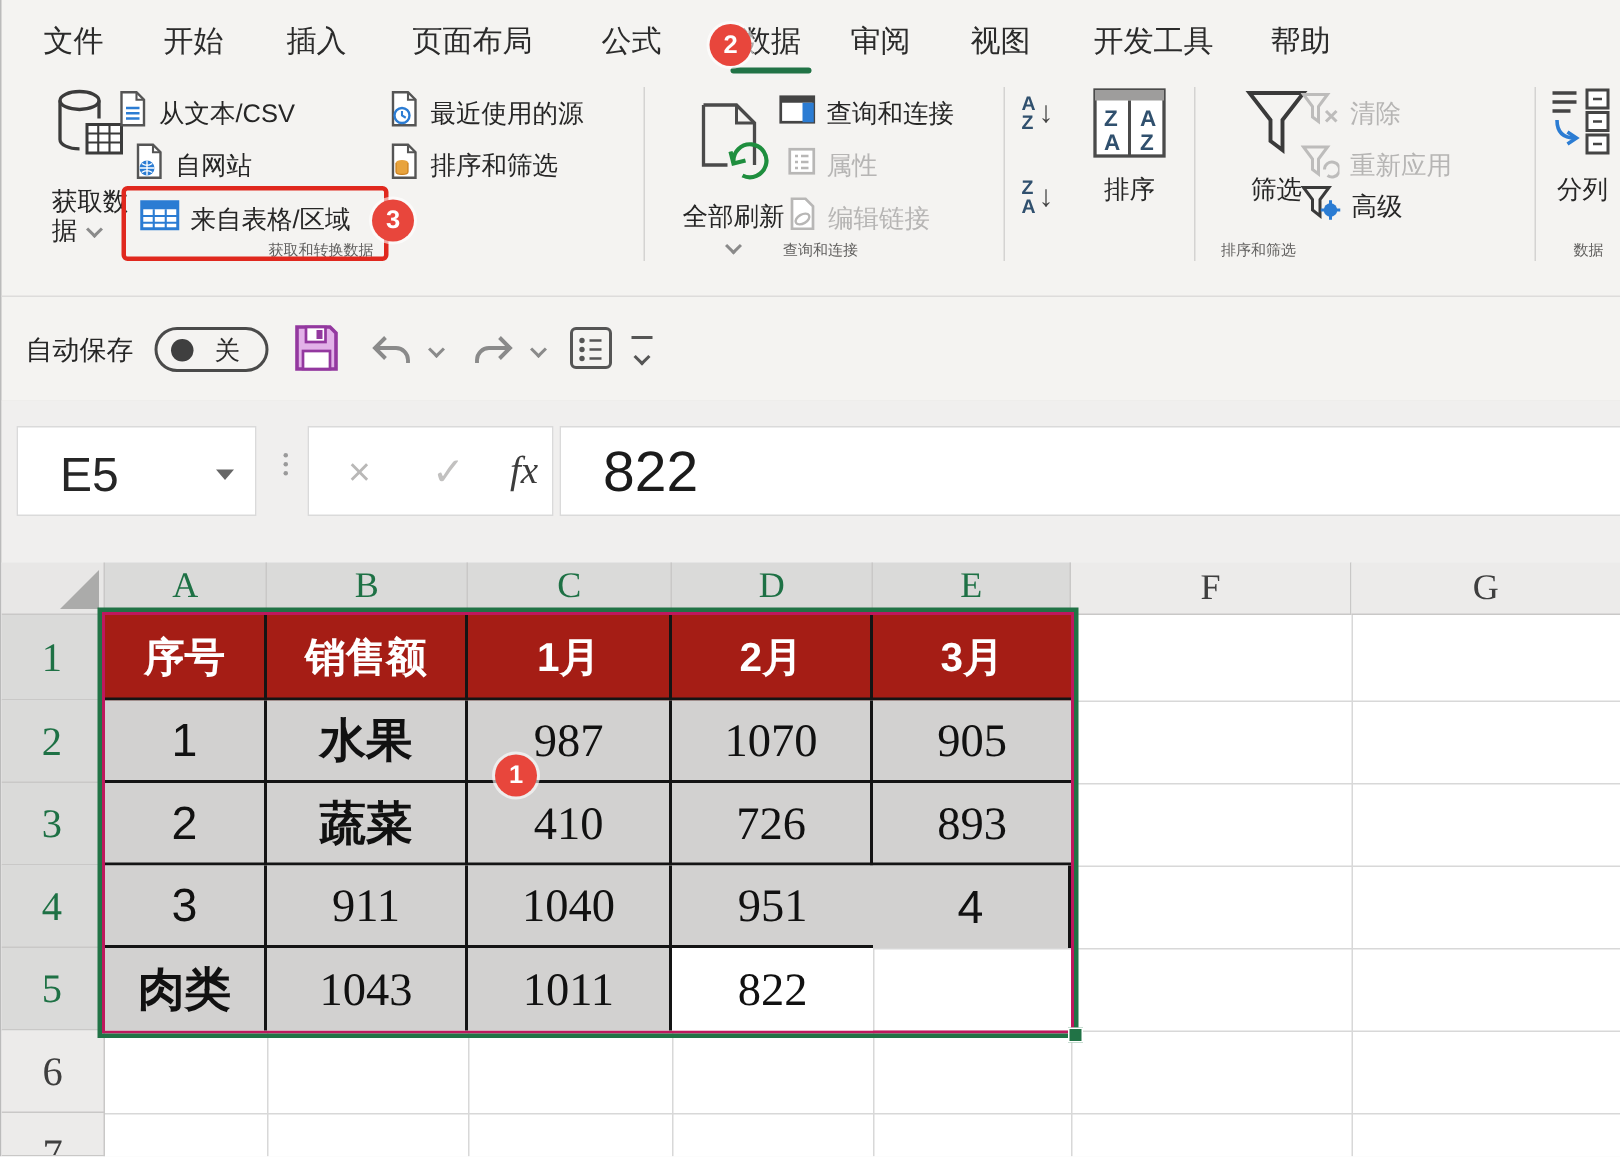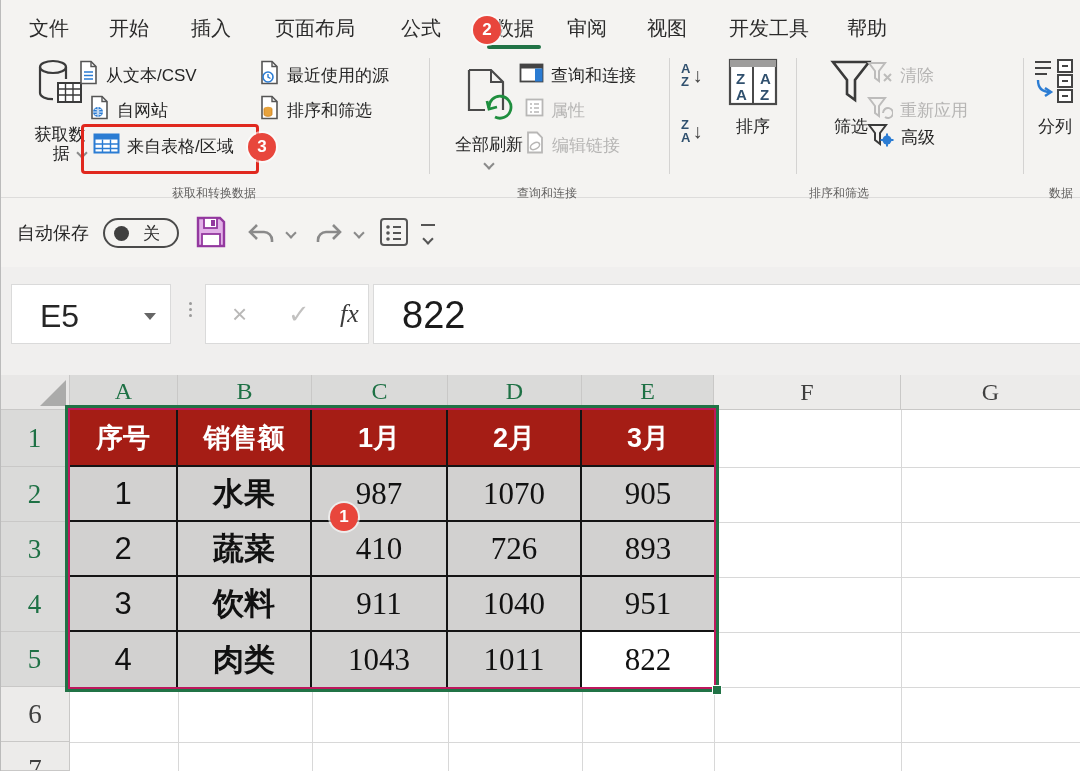--- a/index.html
+++ b/index.html
@@ -9,21 +9,21 @@
   
   .mtab{position:absolute;top:12px;height:32px;line-height:32px;text-align:center;
         font-size:20px;color:#2b2b2b;cursor:default}
   .tab-underline{position:absolute;top:45px;height:4px;background:#217346;border-radius:2px}
   
   .ribbon-band{position:absolute;left:0;top:52px;width:1080px;height:145px;border-bottom:1px solid #dddcdb}
   .rsep{position:absolute;top:58px;height:116px;width:1px;background:#d4d3d2}
   .sbtn{position:absolute;display:flex;align-items:center;gap:7px;font-size:17px;height:30px;white-space:nowrap}
   .bigbtn{position:absolute;display:flex;flex-direction:column;align-items:center;gap:4px;font-size:17px;white-space:nowrap}
   .dis{color:#b6b5b4}
-  .glabel{position:absolute;top:184px;height:18px;line-height:18px;font-size:12px;color:#605f5e;
+  .glabel{position:absolute;top:159px;height:18px;line-height:18px;font-size:10px;color:#605f5e;
           text-align:center;white-space:nowrap;overflow:hidden}
   .chv{width:8px;height:8px;border-right:2px solid #474747;border-bottom:2px solid #474747;
        transform:rotate(45deg);display:inline-block}
   .chv.sm{width:6px;height:6px;border-color:#8a8a8a}
   .azbox{display:flex;align-items:center;gap:2px;font-family:"Liberation Sans",sans-serif}
   .azcol{display:flex;flex-direction:column;font-size:13px;font-weight:bold;line-height:13px;color:#30506e}
   .azarrow{font-size:20px;color:#444}
   
   .badge{position:absolute;width:28px;height:28px;border-radius:50%;background:#e8463c;color:#fff;
          font-size:17px;font-weight:bold;display:flex;align-items:center;justify-content:center;
@@ -101,21 +101,21 @@
   <div class="bigbtn" style="left:20px;top:58px;width:78px">
     <span>
       <svg width="48" height="58" viewBox="0 0 48 58">
         <ellipse cx="17" cy="9" rx="13" ry="6" fill="none" stroke="#3b3b3b" stroke-width="2.2"></ellipse>
         <path d="M4 9 v26 c0 3.5 5.8 6.2 13 6.2" fill="none" stroke="#3b3b3b" stroke-width="2.2"></path>
         <path d="M30 9 v12" fill="none" stroke="#3b3b3b" stroke-width="2.2"></path>
         <rect x="22" y="25" width="23" height="19" fill="#fff" stroke="#3b3b3b" stroke-width="2"></rect>
         <path d="M22 31 h23 M22 37 h23 M29.5 25 v19 M37 25 v19" stroke="#3b3b3b" stroke-width="1.4" fill="none"></path>
       </svg>
     </span>
-    <span style="line-height:19px;text-align:right">
+    <span style="line-height:19px;text-align:left">
       <span>获取数</span><br>
       <span>据</span>
       <span class="chv sm" style="margin-left:3px;margin-bottom:2px"></span>
     </span>
   </div>
 
   <div class="sbtn" style="left:77px;top:60px">
     <span>
       <svg width="21" height="25" viewBox="0 0 21 25">
         <path d="M3 1.5 h10 l5 5 v17 H3 Z" fill="#fff" stroke="#555" stroke-width="1.6"></path>
@@ -419,21 +419,20 @@
       <div class="dc num">1070</div>
       <div class="dc num lastc">905</div>
 
       <div class="dc">2</div>
       <div class="dc cat">蔬菜</div>
       <div class="dc num">410</div>
       <div class="dc num">726</div>
       <div class="dc num lastc">893</div>
 
       <div class="dc">3</div>
-      <div class="dc cat">饮料</div>
       <div class="dc num">911</div>
       <div class="dc num">1040</div>
       <div class="dc num lastc">951</div>
 
       <div class="dc lastr">4</div>
       <div class="dc cat lastr">肉类</div>
       <div class="dc num lastr">1043</div>
       <div class="dc num lastr">1011</div>
       <div class="dc num lastc lastr active-cell">822</div>
     </div>

